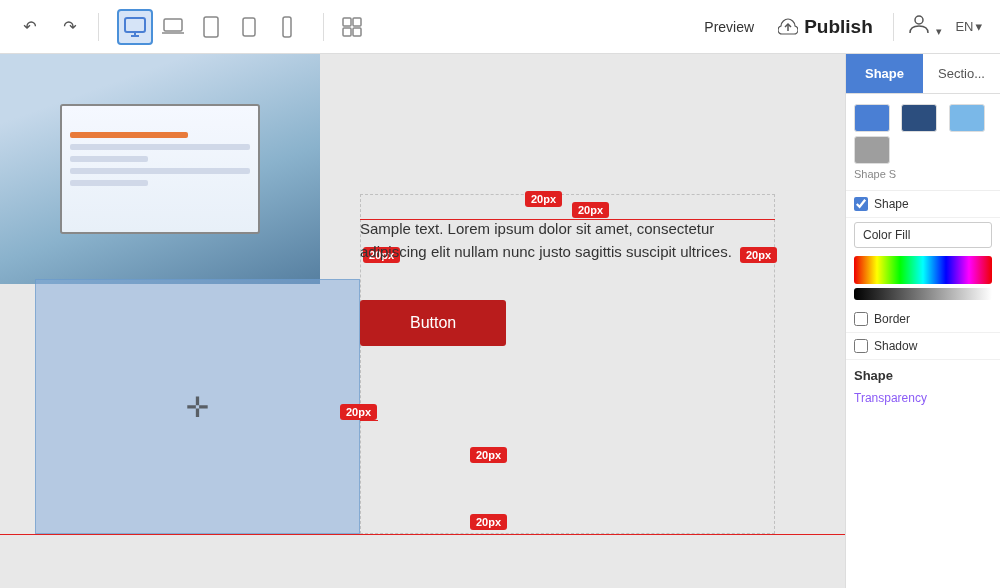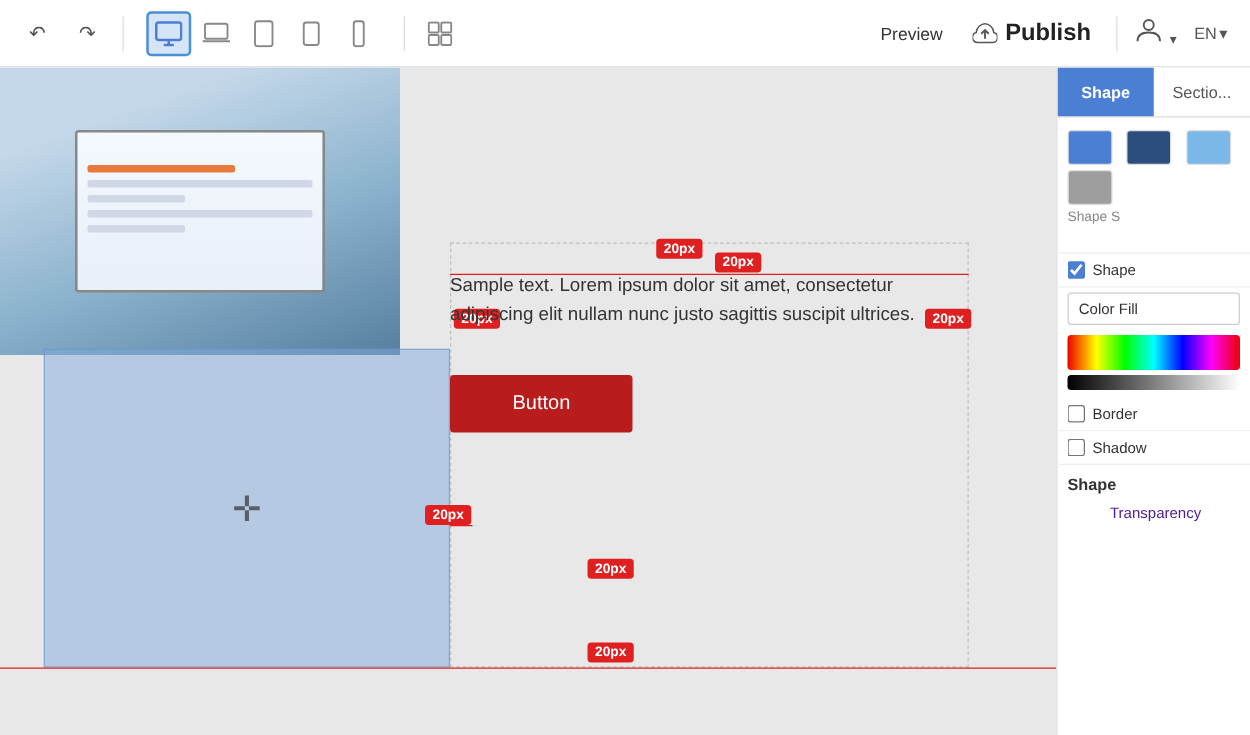--- a/index.html
+++ b/index.html
@@ -205,21 +205,21 @@
       background: #4a7fd4;
       color: #fff;
       font-weight: 600;
     }
 
     .panel-section {
       padding: 10px 8px;
       border-bottom: 1px solid #eee;
     }
     .panel-section-label {
-      font-size: 11px; color: #888; margin-bottom: 12px;
+      font-size: 11px; color: #888; margin-bottom: 0;
     }
 
     
     .color-swatches {
       display: grid;
       grid-template-columns: repeat(3, 1fr);
       gap: 4px;
       margin-bottom: 4px;
     }
     .color-swatch {
@@ -260,23 +260,22 @@
     .color-row-label {
       font-size: 12px; color: #333;
       padding: 4px 8px;
     }
 
     .panel-shape-label {
       font-size: 13px; font-weight: 600; color: #333;
       padding: 8px 8px 4px;
     }
     .transparency-label {
-      font-size: 12px; color: #4c1d95;
+      font-size: 12px; color: #8b5cf6;
       padding: 4px 8px 8px;
-      margin-left: 34px;
     }
   </style>
 </head>
 <body>
 
 <div id="toolbar">
   <button class="toolbar-btn">↶</button>
   <button class="toolbar-btn">↷</button>
   <div class="toolbar-divider"></div>
   <div class="device-icons">

